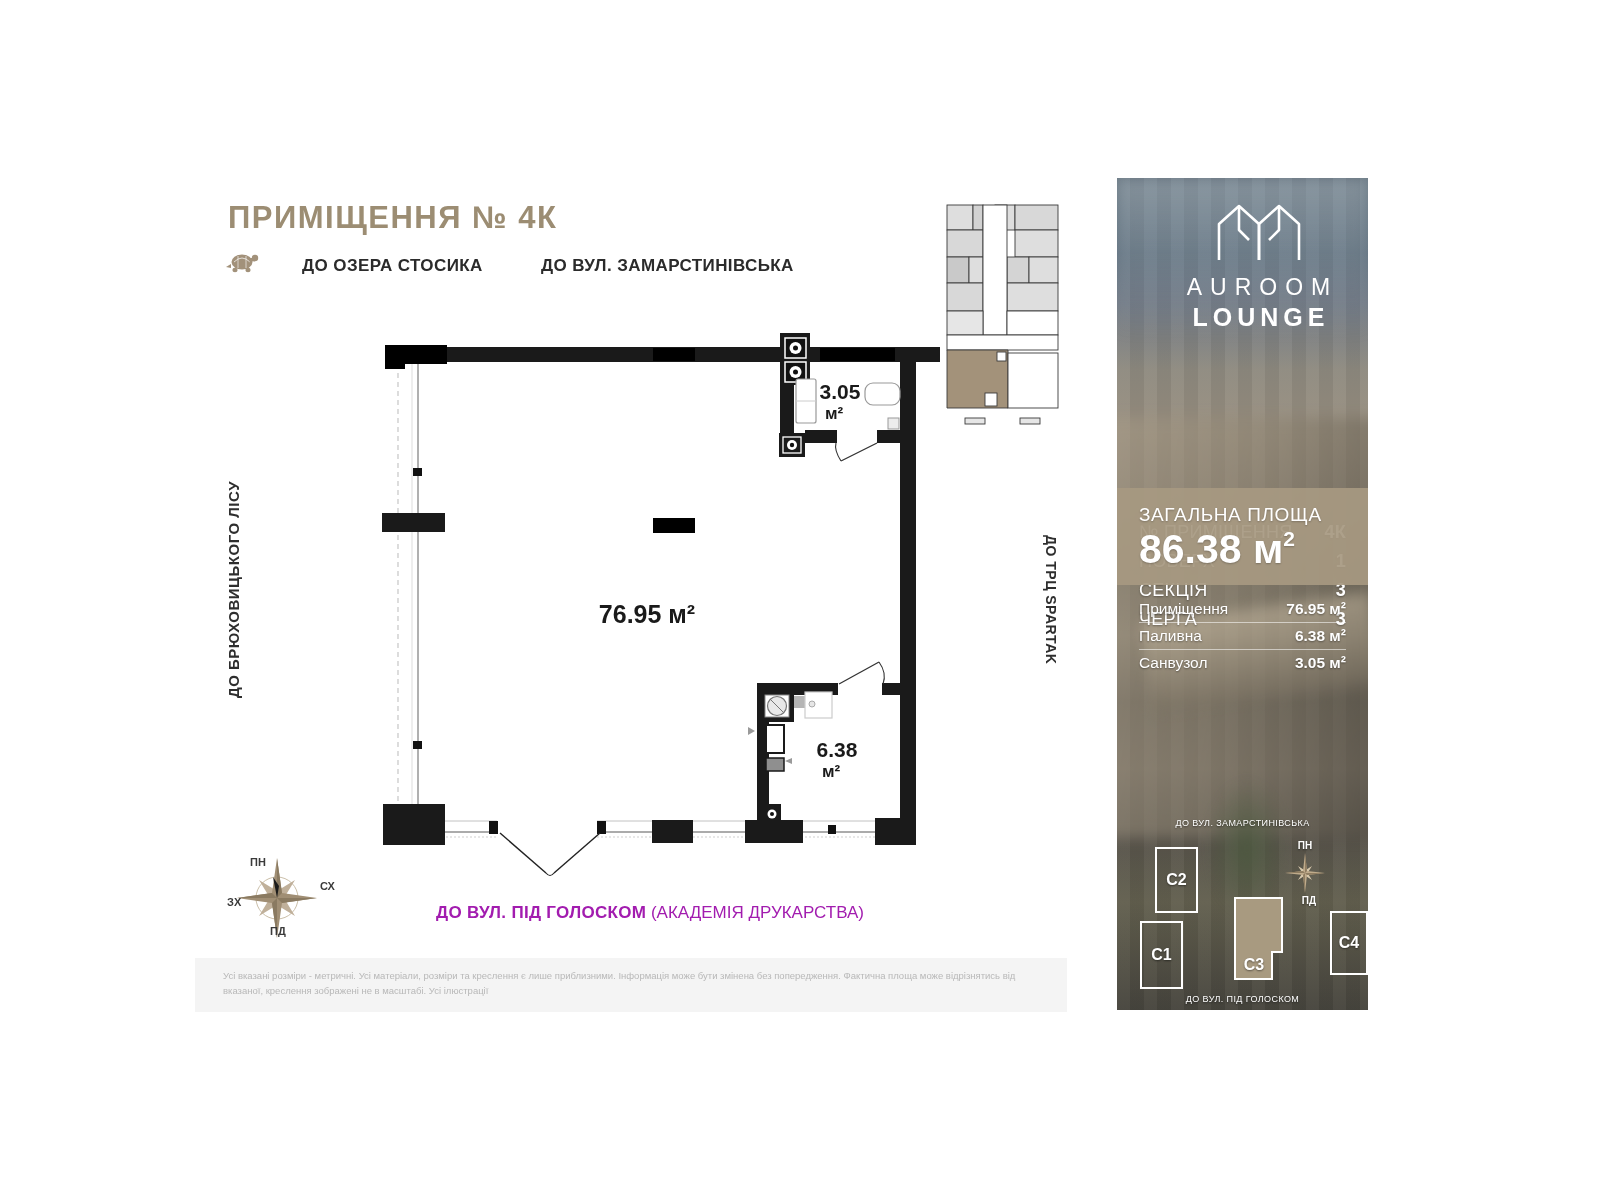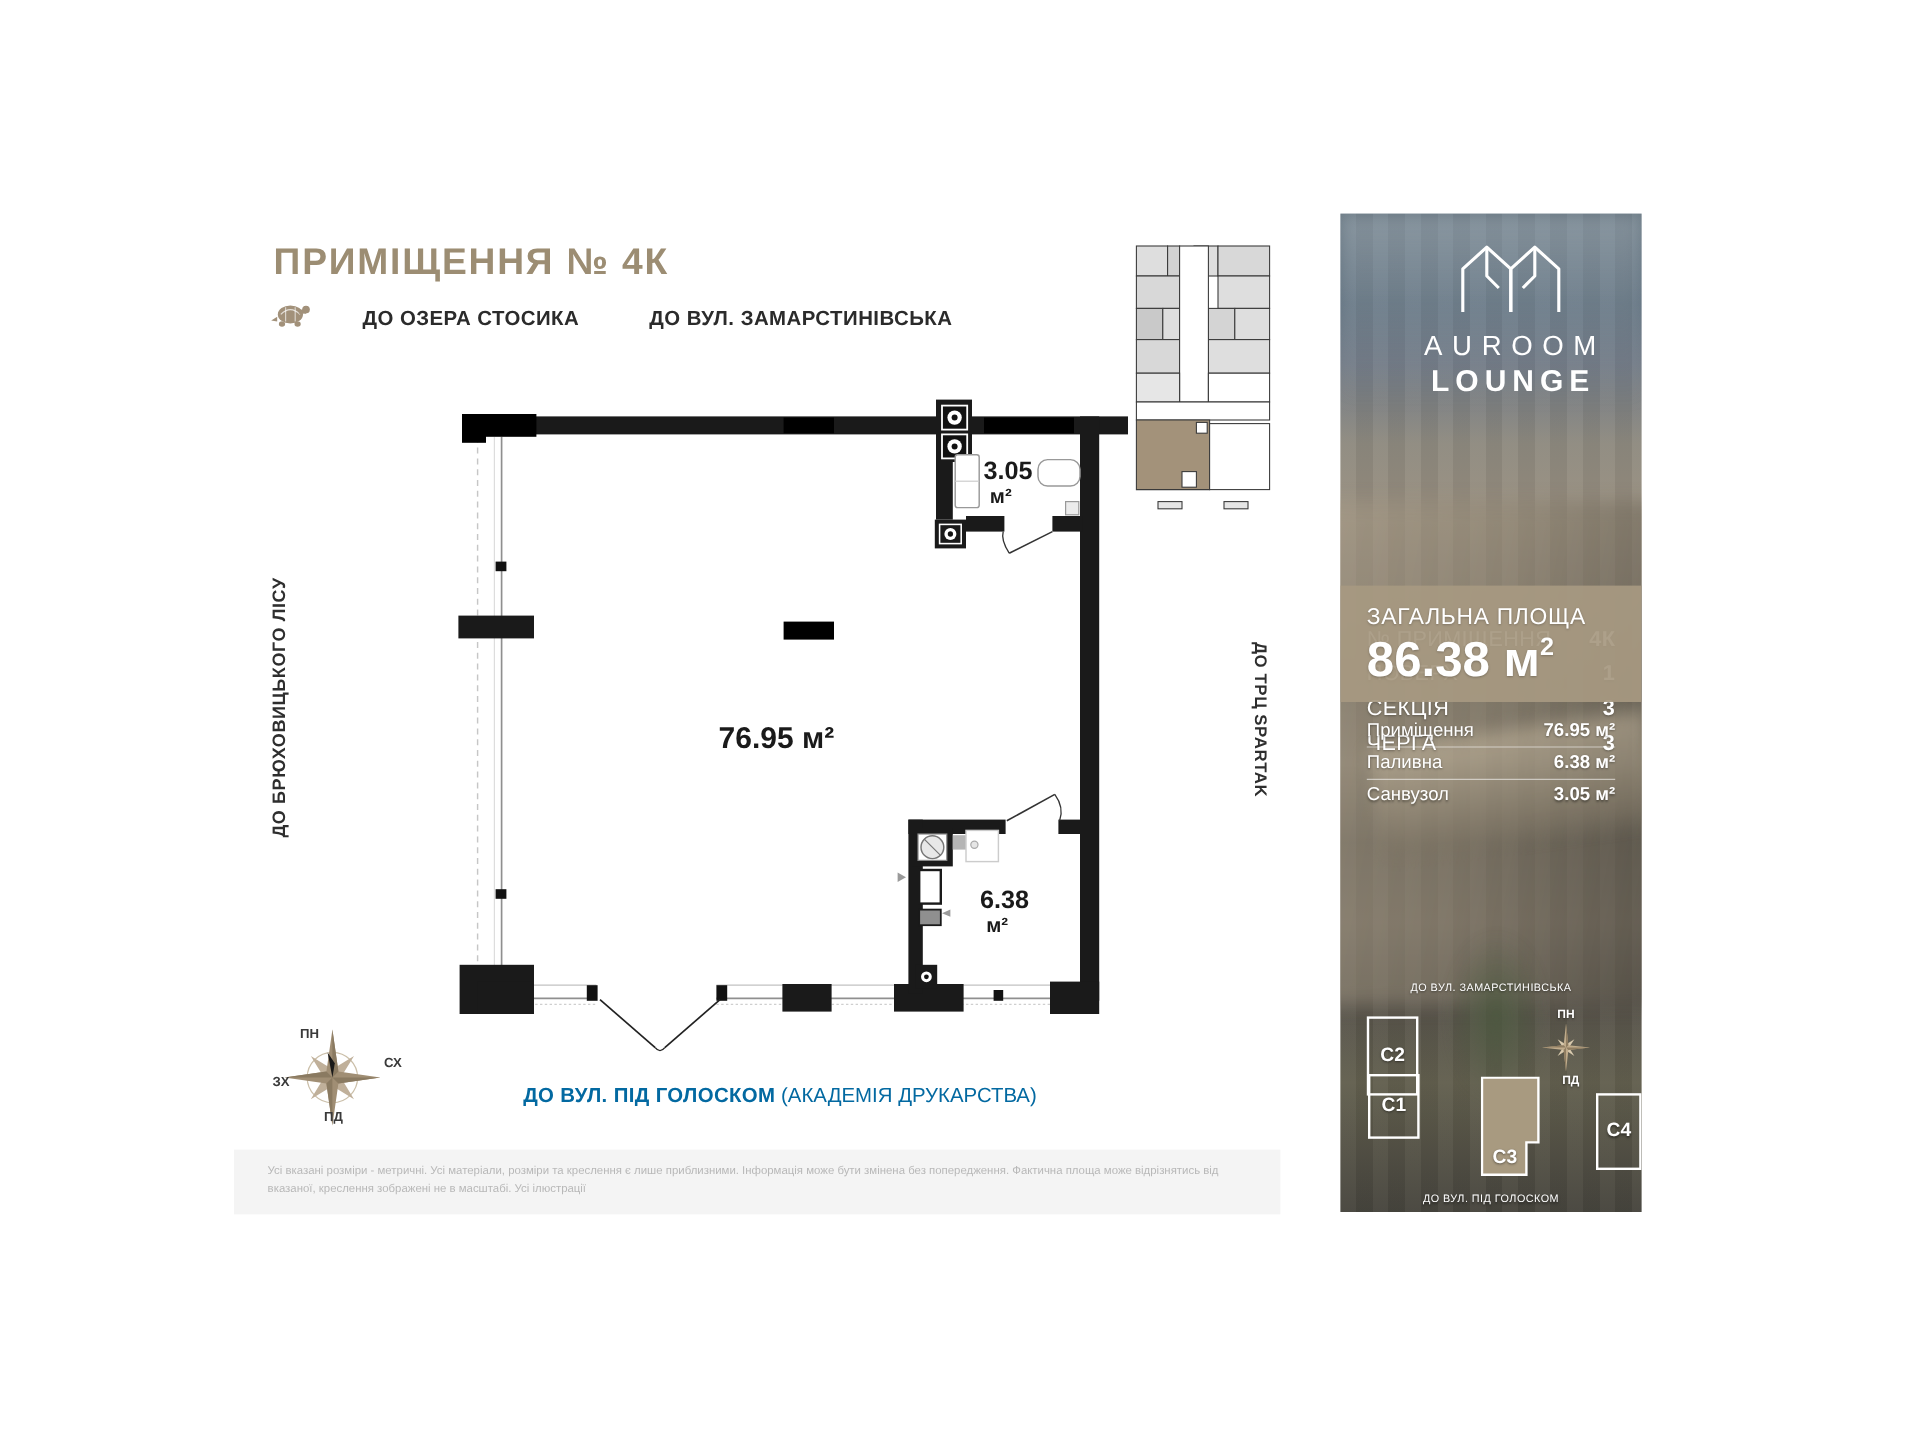--- a/index.html
+++ b/index.html
@@ -11,21 +11,21 @@
   .page-title{left:228px;top:200px;font-size:31px;font-weight:700;letter-spacing:1.5px;color:#9c8d73;}
   .dir-label{font-size:17px;font-weight:700;color:#2b2b2b;letter-spacing:.4px;white-space:nowrap;margin-left:36px;}
   .dir-top-left{left:266px;top:256px;}
   .dir-top-right{left:505px;top:256px;}
   .dir-left-vert{left:222px;top:475px;height:230px;width:22px;writing-mode:vertical-rl;
                  transform:rotate(180deg);font-size:15px;font-weight:700;letter-spacing:.5px;
                  display:flex;align-items:center;justify-content:center;white-space:nowrap;}
   .dir-right-vert{left:1040px;top:520px;height:160px;width:22px;writing-mode:vertical-rl;
                  font-size:14px;font-weight:700;letter-spacing:.5px;display:flex;align-items:center;
                  justify-content:center;white-space:nowrap;}
-  .street-bottom{left:360px;top:903px;width:580px;text-align:center;font-size:17px;color:#0369a1;white-space:nowrap;}
+  .street-bottom{left:360px;top:903px;width:580px;text-align:center;font-size:17px;color:#a21caf;white-space:nowrap;}
   .street-bottom b{letter-spacing:.3px;}
   .compass-lbl{font-size:11px;font-weight:700;color:#3a3a3a;}
 
   
   .disclaimer{left:195px;top:958px;width:872px;height:54px;background:#f4f4f4;
               font-size:9.5px;line-height:1.55;color:#b8b8b8;padding:11px 18px 0 28px;box-sizing:border-box;}
 
   
   .sidebar{left:1117px;top:178px;width:251px;height:832px;overflow:hidden;color:#fff;
            background:linear-gradient(180deg,#65747f 0%,#5c6d7b 9%,#6f7884 15%,#8f8b80 23%,
@@ -282,24 +282,24 @@
         <span class="v">6.38 м²</span>
       </div>
       <div class="room-row">
         <span>Санвузол</span>
         <span class="v">3.05 м²</span>
       </div>
     </div>
 
     <div class="site-map">
       <div class="map-street" style="top:0px">ДО ВУЛ. ЗАМАРСТИНІВСЬКА</div>
-      <div class="bldg" style="left:22px;top:29px;width:43px;height:66px;">
+      <div class="bldg" style="left:38px;top:29px;width:43px;height:66px;">
         <span>C2</span>
       </div>
-      <div class="bldg" style="left:23px;top:77px;width:43px;height:54px;">
+      <div class="bldg" style="left:23px;top:103px;width:43px;height:68px;">
         <span>C1</span>
       </div>
       <svg class="abs" style="left:117px;top:79px" width="52" height="84" viewBox="0 0 52 84">
         <polygon points="1,1 48,1 48,55 38,55 38,82 1,82" fill="#a89a80" stroke="#fff" stroke-width="2"></polygon>
       </svg>
       <div class="c3-label">C3</div>
       <div class="bldg" style="left:213px;top:93px;width:38px;height:64px;">
         <span>C4</span>
       </div>
 

